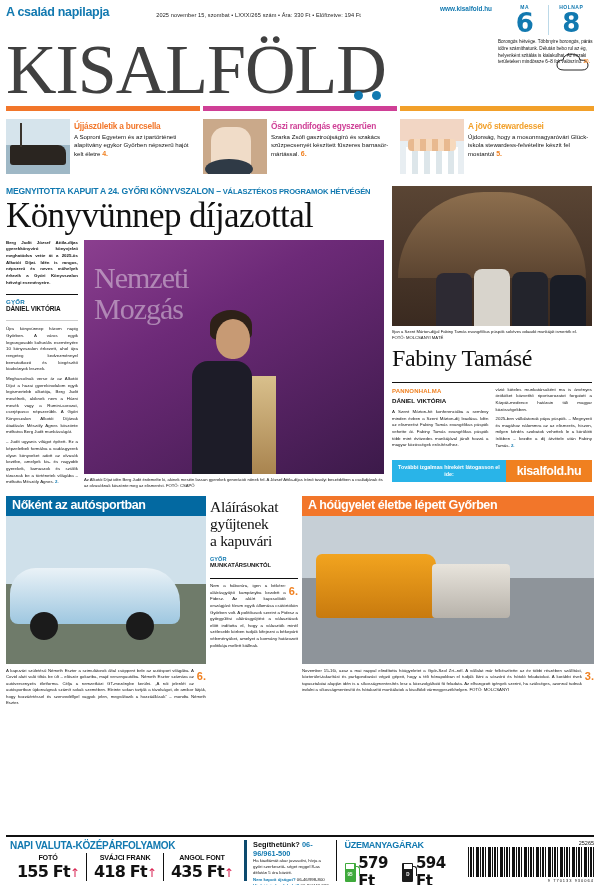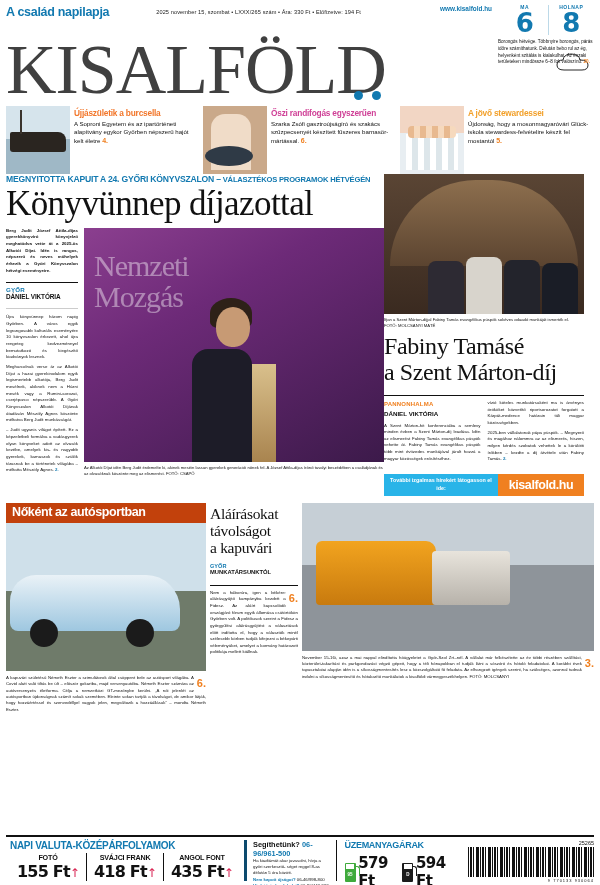--- a/index.html
+++ b/index.html
@@ -8,21 +8,21 @@
     background: #ffffff;
     font-family: "Liberation Sans", sans-serif;
     color: #111;
     overflow: hidden;
     position: relative;
   }
   .page { width: 600px; height: 885px; position: relative; padding: 0 6px; }
 
   
   .topbar { display: flex; align-items: flex-start; padding: 5px 0 2px 0; }
-  .topbar-left { display: flex; align-items: center; flex: 1; gap: 40px; }
+  .topbar-left { display: flex; align-items: flex-end; flex: 1; gap: 40px; }
   .tagline {
     color: #1279b0; font-weight: bold; font-size: 12.5px;
     letter-spacing: -0.3px; white-space: nowrap;
   }
   .issue-line {
     font-size: 5.6px; color: #1a1a1a; margin-left: 7px;
     letter-spacing: 0.1px; white-space: nowrap; padding-bottom: 1px;
   }
   .topbar-url {
     color: #1279b0; font-weight: bold; font-size: 6.4px;
@@ -54,21 +54,21 @@
   .dot { width: 9px; height: 9px; border-radius: 50%; background: #1279b0; }
   .wx-desc {
     position: absolute; right: 0; top: 2px; width: 96px;
     font-size: 4.6px; line-height: 1.45; color: #111;
   }
   .wx-desc .wx-more { color: #f08020; font-weight: bold; }
   .cloud-ico { position: absolute; right: 4px; top: 15px; }
 
   
   .teasers { display: flex; gap: 3px; margin-top: 3px; height: 68px; }
-  .teaser { flex: 1; display: flex; flex-direction: row; }
+  .teaser { flex: 1; display: flex; flex-direction: column; gap: 8px; }
   .teaser-bar { height: 5px; }
   .teaser-body { flex: 1; display: flex; }
   .teaser-thumb { width: 64px; position: relative; overflow: hidden; }
   .teaser-text { flex: 1; padding: 3px 2px 0 4px; }
   .teaser-title {
     font-size: 8.3px; font-weight: bold; line-height: 1.05;
     margin-bottom: 2px; letter-spacing: -0.2px;
   }
   .teaser-desc { font-size: 6.1px; line-height: 1.3; color: #111; }
   .pg { color: #f08020; font-weight: bold; font-size: 7px; }
@@ -96,21 +96,21 @@
   .th-food:before {
     content:""; position:absolute; left:8px; top:8px; width:40px; height:56px;
     background:#f0dcc8; border-radius:14px 14px 0 0;
   }
   .th-food:after {
     content:""; position:absolute; left:2px; top:40px; width:48px; height:20px;
     background:#2f3a46; border-radius:50%;
   }
 
   
-  .main-wrap { display: flex; margin-top: 0; }
+  .main-wrap { display: flex; margin-top: 12px; gap: 8px; }
   .col-left { width: 378px; }
   .col-right { width: 200px; position: relative; }
 
   .kicker {
     color: #1279b0; font-weight: bold; font-size: 8.6px;
     letter-spacing: -0.2px; margin-bottom: 2px; white-space: nowrap;
   }
   .kicker .kicker-sub { font-size: 7.6px; }
   .main-head {
     font-family: "Liberation Serif", serif;
@@ -199,21 +199,21 @@
   
   .bottom { display: flex; gap: 4px; margin-top: 7px; height: 232px; }
   .bb { display: flex; flex-direction: column; }
   .bb1 { width: 200px; }
   .bb2 { width: 88px; padding-top: 2px; }
   .bb3 { flex: 1; }
   .bb-head {
     color: #fff; font-weight: bold; font-size: 12.5px;
     padding: 3px 6px 4px 6px; letter-spacing: -0.4px; line-height: 1.05;
   }
-  .bb-head.magenta { background: #c2410c; }
+  .bb-head.magenta { background: #0369a1; }
   .bb-head.orange { background: #f2762a; }
   .bb-photo { position: relative; overflow: hidden; }
   .bp-car { height: 148px; background: linear-gradient(#cfe0ea 0 46%, #6f7b6a 46% 100%); }
   .bp-car:before {
     content:""; position:absolute; left:4px; top:52px; width:170px; height:56px;
     background: linear-gradient(#eaf2f7,#9ec7e0); border-radius: 26px 34px 8px 8px;
   }
   .bp-car:after {
     content:""; position:absolute; left:24px; top:96px; width:28px; height:28px;
     background:#1b1b1b; border-radius:50%;
@@ -429,21 +429,20 @@
           <div class="fig"></div>
           <div class="fig"></div>
           <div class="fig"></div>
           <div class="fig"></div>
           <div class="fig"></div>
         </div>
       </div>
       <div class="rcaption">Ifjan a Szent Márton-díjjal Fabiny Tamás evangélikus püspök sokéves odaadó munkáját ismerték el. FOTÓ: MOLCSÁNYI MÁTÉ</div>
       <div class="rhead">
         <span>Fabiny Tamásé</span><br>
-        <span>a Szent Márton-díj</span>
       </div>
 
       <div class="rbody-row">
         <div class="rbody-col">
           <div class="rbyline-city">PANNONHALMA</div>
           <div class="rbyline-name">DÁNIEL VIKTÓRIA</div>
           <p style="margin-top:4px">A Szent Márton-hit konferenciába a semlevy minden évben a Szent Márton-díj leadása. Idén az elismerést Fabiny Tamás evangélikus püspök vehette át. Fabiny Tamás evangélikus püspök több mint évtizedes munkájával járult hozzá a magyar közösségek erősítéséhez.</p>
         </div>
         <div class="rbody-col">
           <p>vízió köteles munkatársaként ma is árvényes örököket közvetítő riportsorozatot forgatott a Kárpát-medence határain túli magyar közösségekben.</p>
@@ -468,33 +467,34 @@
       <div class="bb-photo bp-car"></div>
       <div class="bb-text">
         <span class="pg">6.</span>
         <span>A kapuvári születésű Németh Eszter a szimulátorok által csöppent bele az autósport világába. A Covid alatt való tiltás be ült – először gokartba, majd versenyautóba. Németh Eszter számára az autóversenyzés életforma. Célja a nemzetközi GT-mezőnybe kerülni. „A női jelenlét az autósportban újdonságnak számít sokak szemében. Eleinte sokan tartják a távolságot, de amikor látják, hogy hozzáértéssel és szenvedéllyel vagyok jelen, megváltozik a hozzáállásuk" – mondta Németh Eszter.</span>
       </div>
     </div>
 
     <div class="bb bb2">
       <div class="bb2-head">
         <span>Aláírásokat</span><br>
-        <span>távolságot</span><br>
+        <span>gyűjtenek</span><br>
         <span>a kapuvári</span>
       </div>
       <div class="bb2-city">GYŐR</div>
       <div class="bb2-name">MUNKATÁRSUNKTÓL</div>
       <div class="rule"></div>
       <div class="bb2-body">
         <span class="pg" style="font-size:11px;float:right;margin-left:3px">6.</span>
         <span>Nem a háborúra, igen a békére: aláírásgyűjtő kampányba kezdett a Fidesz. Az aláírt kapcsolódó országjáró fórum egyik állomása csütörtökön Győrben volt. A politikusok szerint a Fidesz a győrgyűlési aláírásgyűjtést a választások előtt indította el, hogy a választók minél szélesebb körben tudják kifejezni a békepárti véleményüket, amelyet a kormány határozott politikája mellett kiállnak.</span>
       </div>
     </div>
 
     <div class="bb bb3">
+      <div class="bb-head orange">A hóügyelet életbe lépett Győrben</div>
       <div class="bb-photo bp-snow"></div>
       <div class="bb-text">
         <span class="pg">3.</span>
         <span>November 15-16i, azaz a mai nappal elindította hóügyeletet a Győr-Szol Zrt.-nél. A vállalat már felkészítette az év többi részében szállítást, közterület-takarítást és parkgondozást végző gépeit, hogy a téli hónapokban el tudják látni a sószóró és hótoló feladatokat. A korábbi évek tapasztalatai alapján idén is a síkosságmentesítés lesz a közszolgáltató fő feladata. Az elhangzott igények szerint, ha szükséges, azonnal tudnak indulni a síkosságmentesítő és hótakarító munkálatok a kisalföldi vármegyeszékhelyen. FOTÓ: MOLCSÁNYI</span>
       </div>
     </div>
   </div>
 
   <div class="footer">
 

